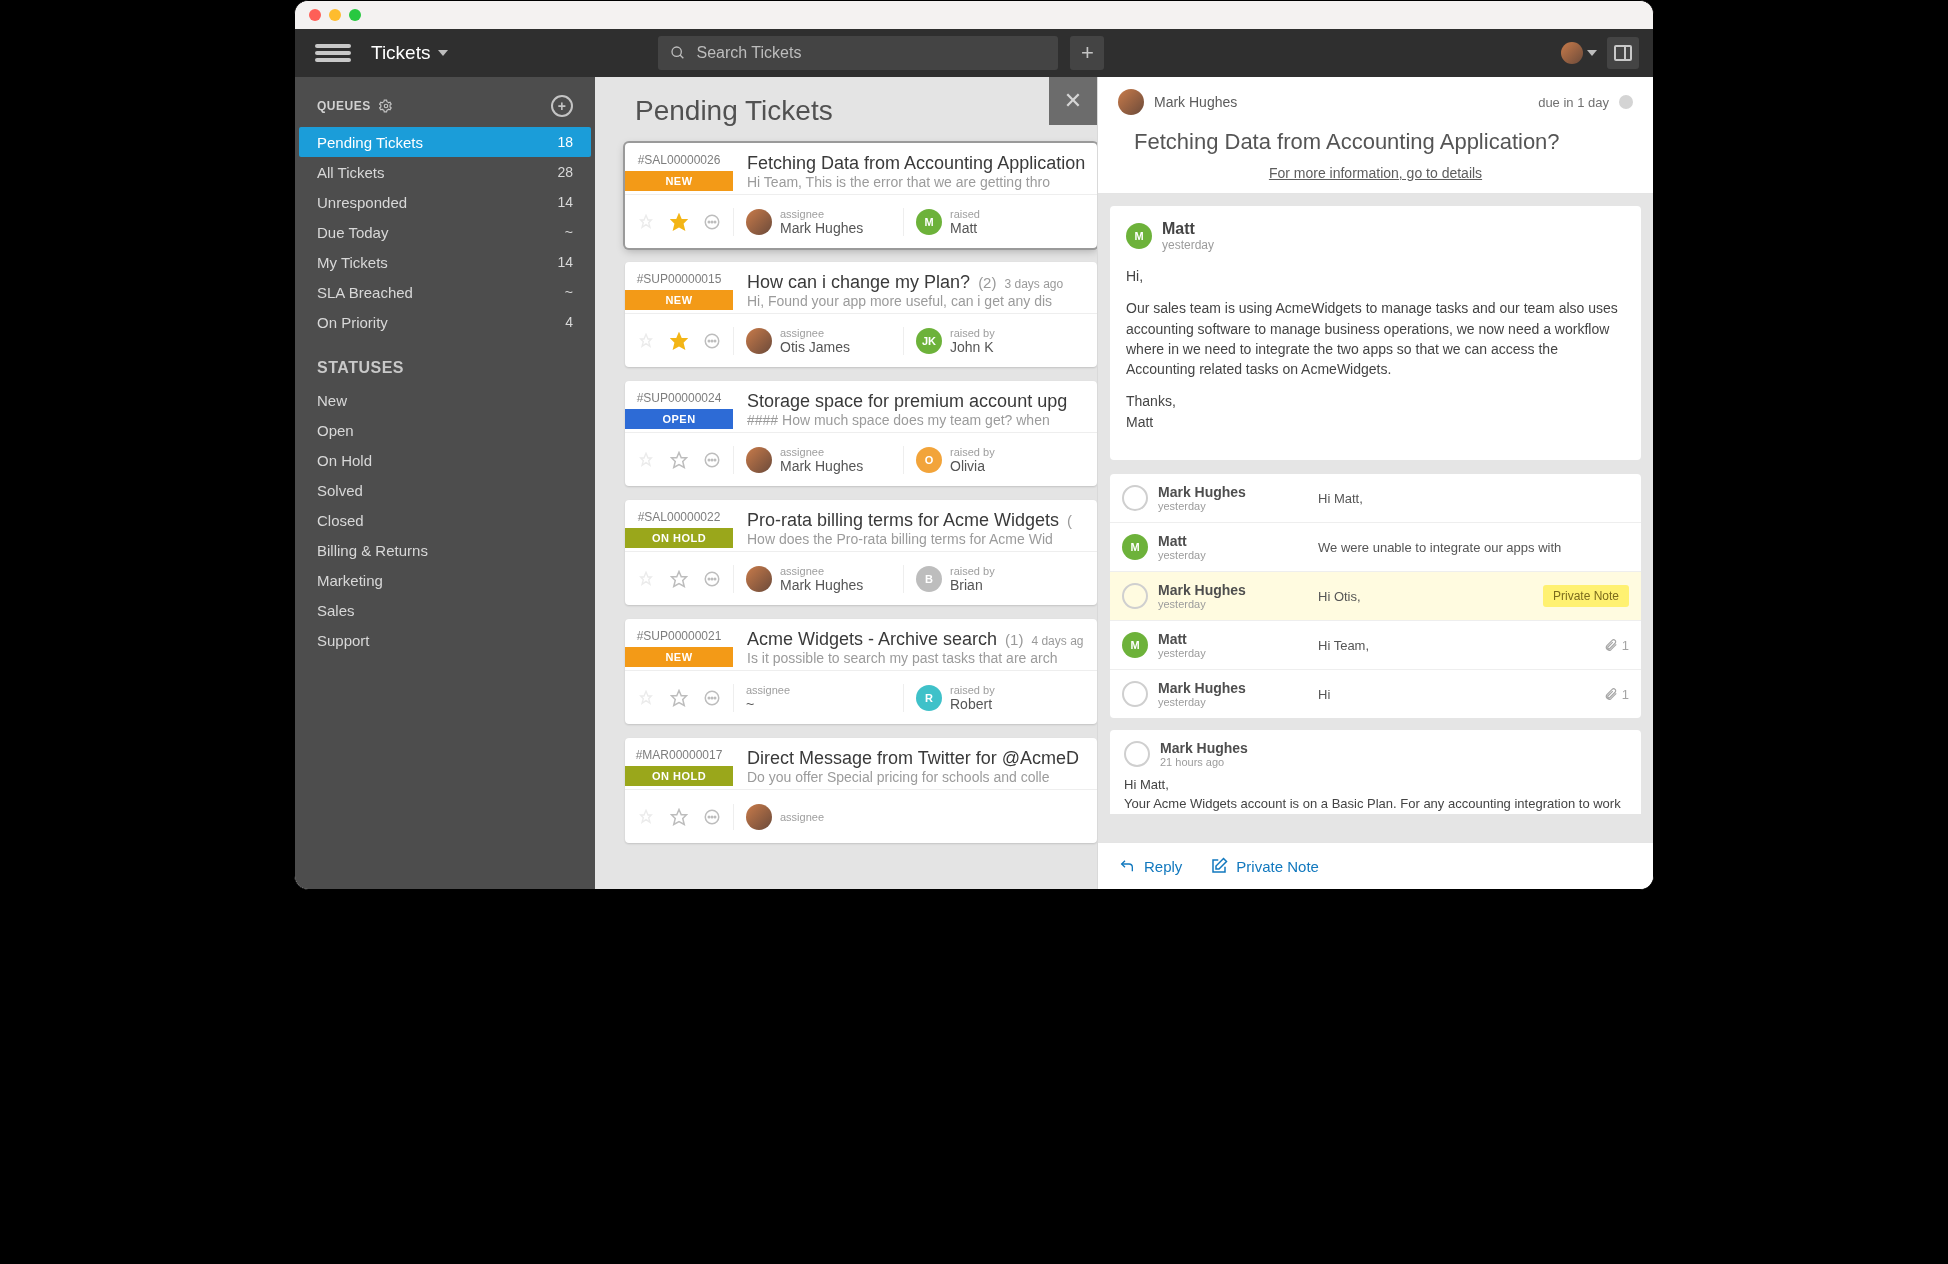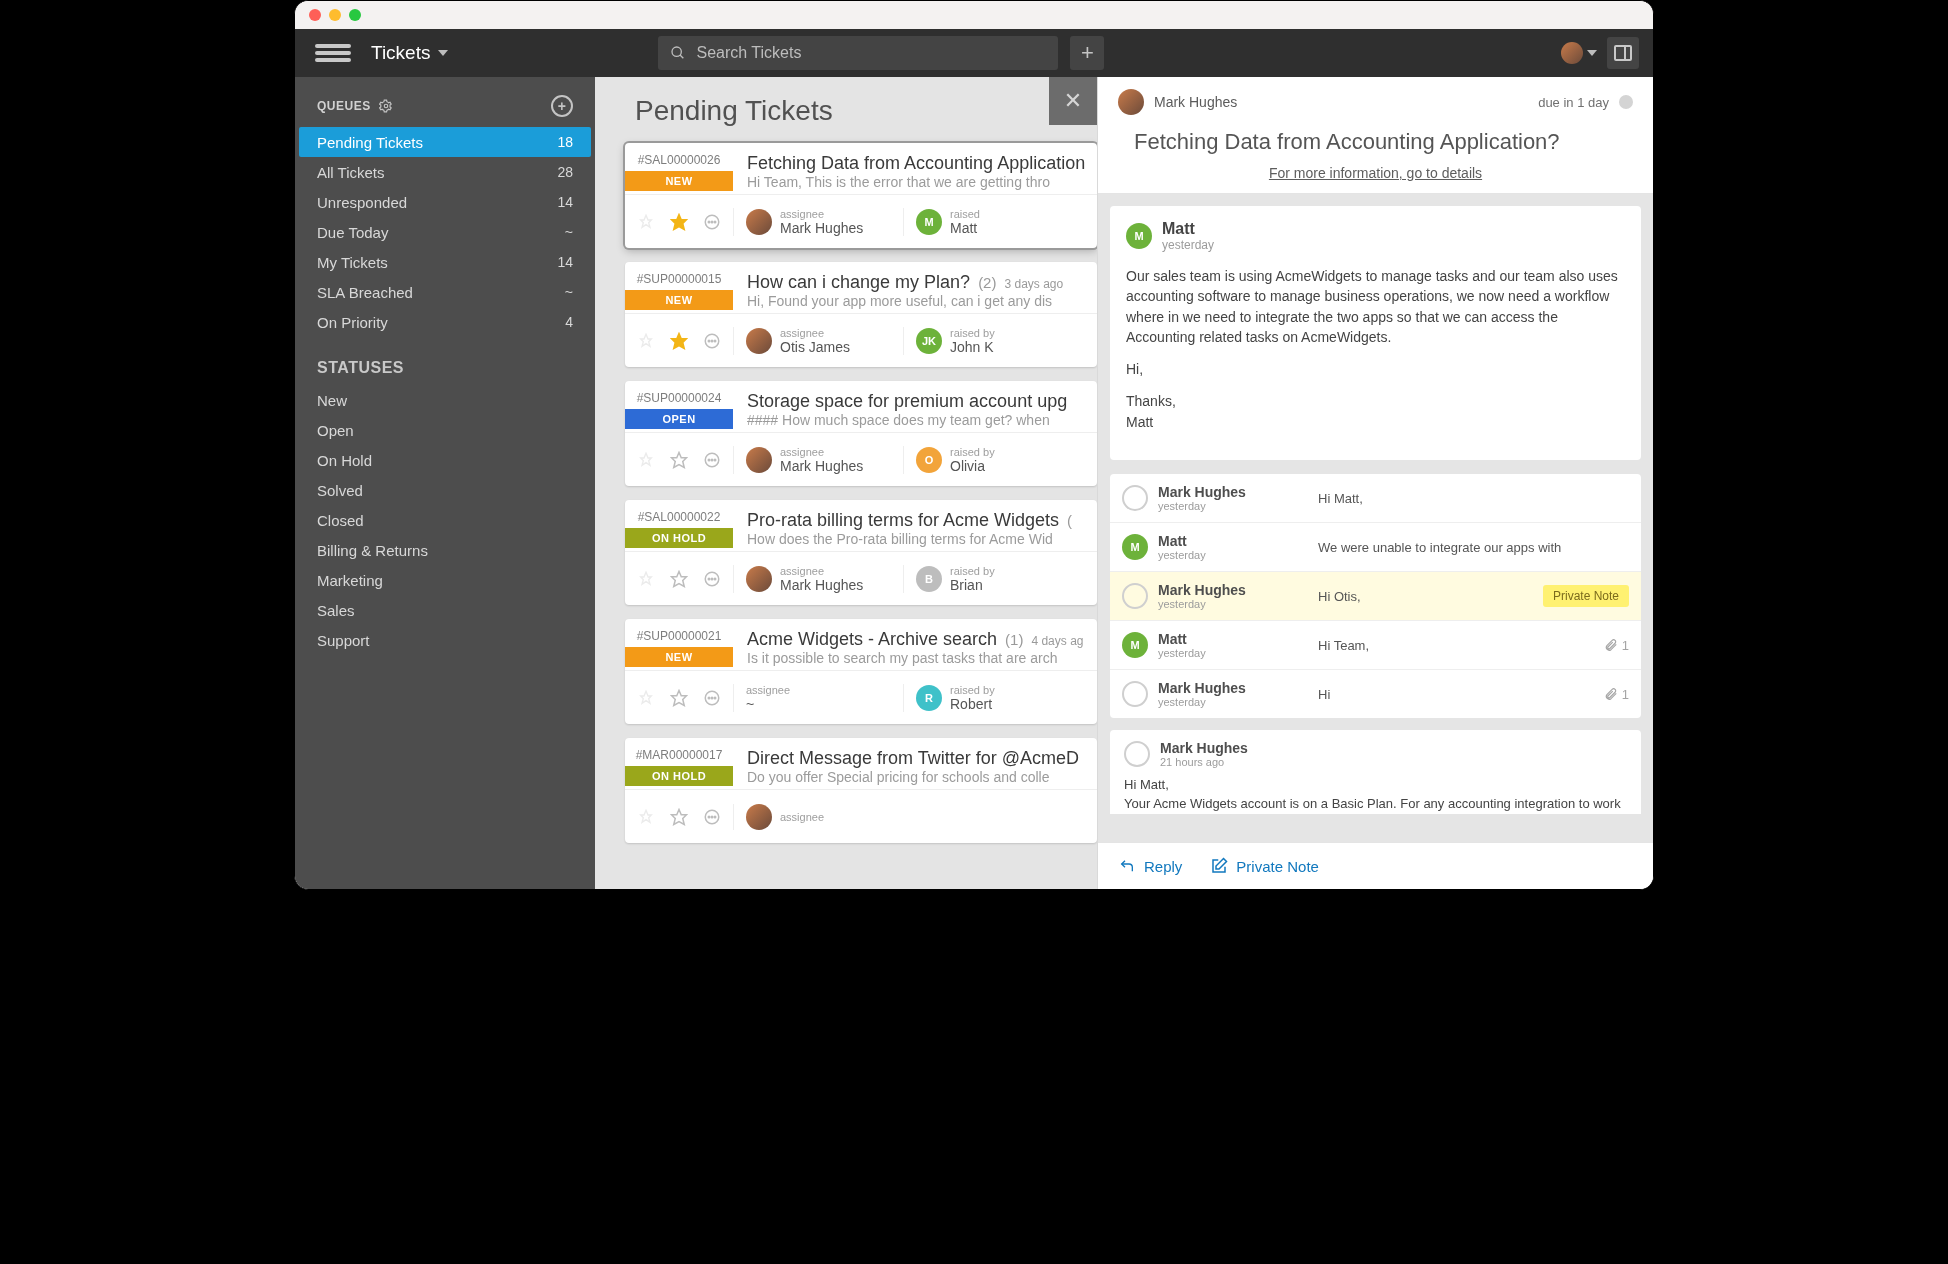--- a/index.html
+++ b/index.html
@@ -539,22 +539,22 @@
       <div class="thread">
         <div class="mainmsg">
           <div class="mh">
             <div class="avc" style="background:#6db23a;">M</div>
             <div>
               <div class="nm">Matt</div>
               <div class="tm">yesterday</div>
             </div>
           </div>
           <div class="bod">
+            <p>Hi,</p>
             <p>Our sales team is using AcmeWidgets to manage tasks and our team also uses accounting software to manage business operations, we now need a workflow where in we need to integrate the two apps so that we can access the Accounting related tasks on AcmeWidgets.</p>
-            <p>Hi,</p>
             <p><span>Thanks,</span><br><span>Matt</span></p>
           </div>
         </div>
         <div class="rplycard" id="reply-holder">
             <div class="rrow">
               <div class="avplace"></div>
     <div class="who">
                 <span class="nm">Mark Hughes</span>
                 <span class="tm">yesterday</span>
               </div>

